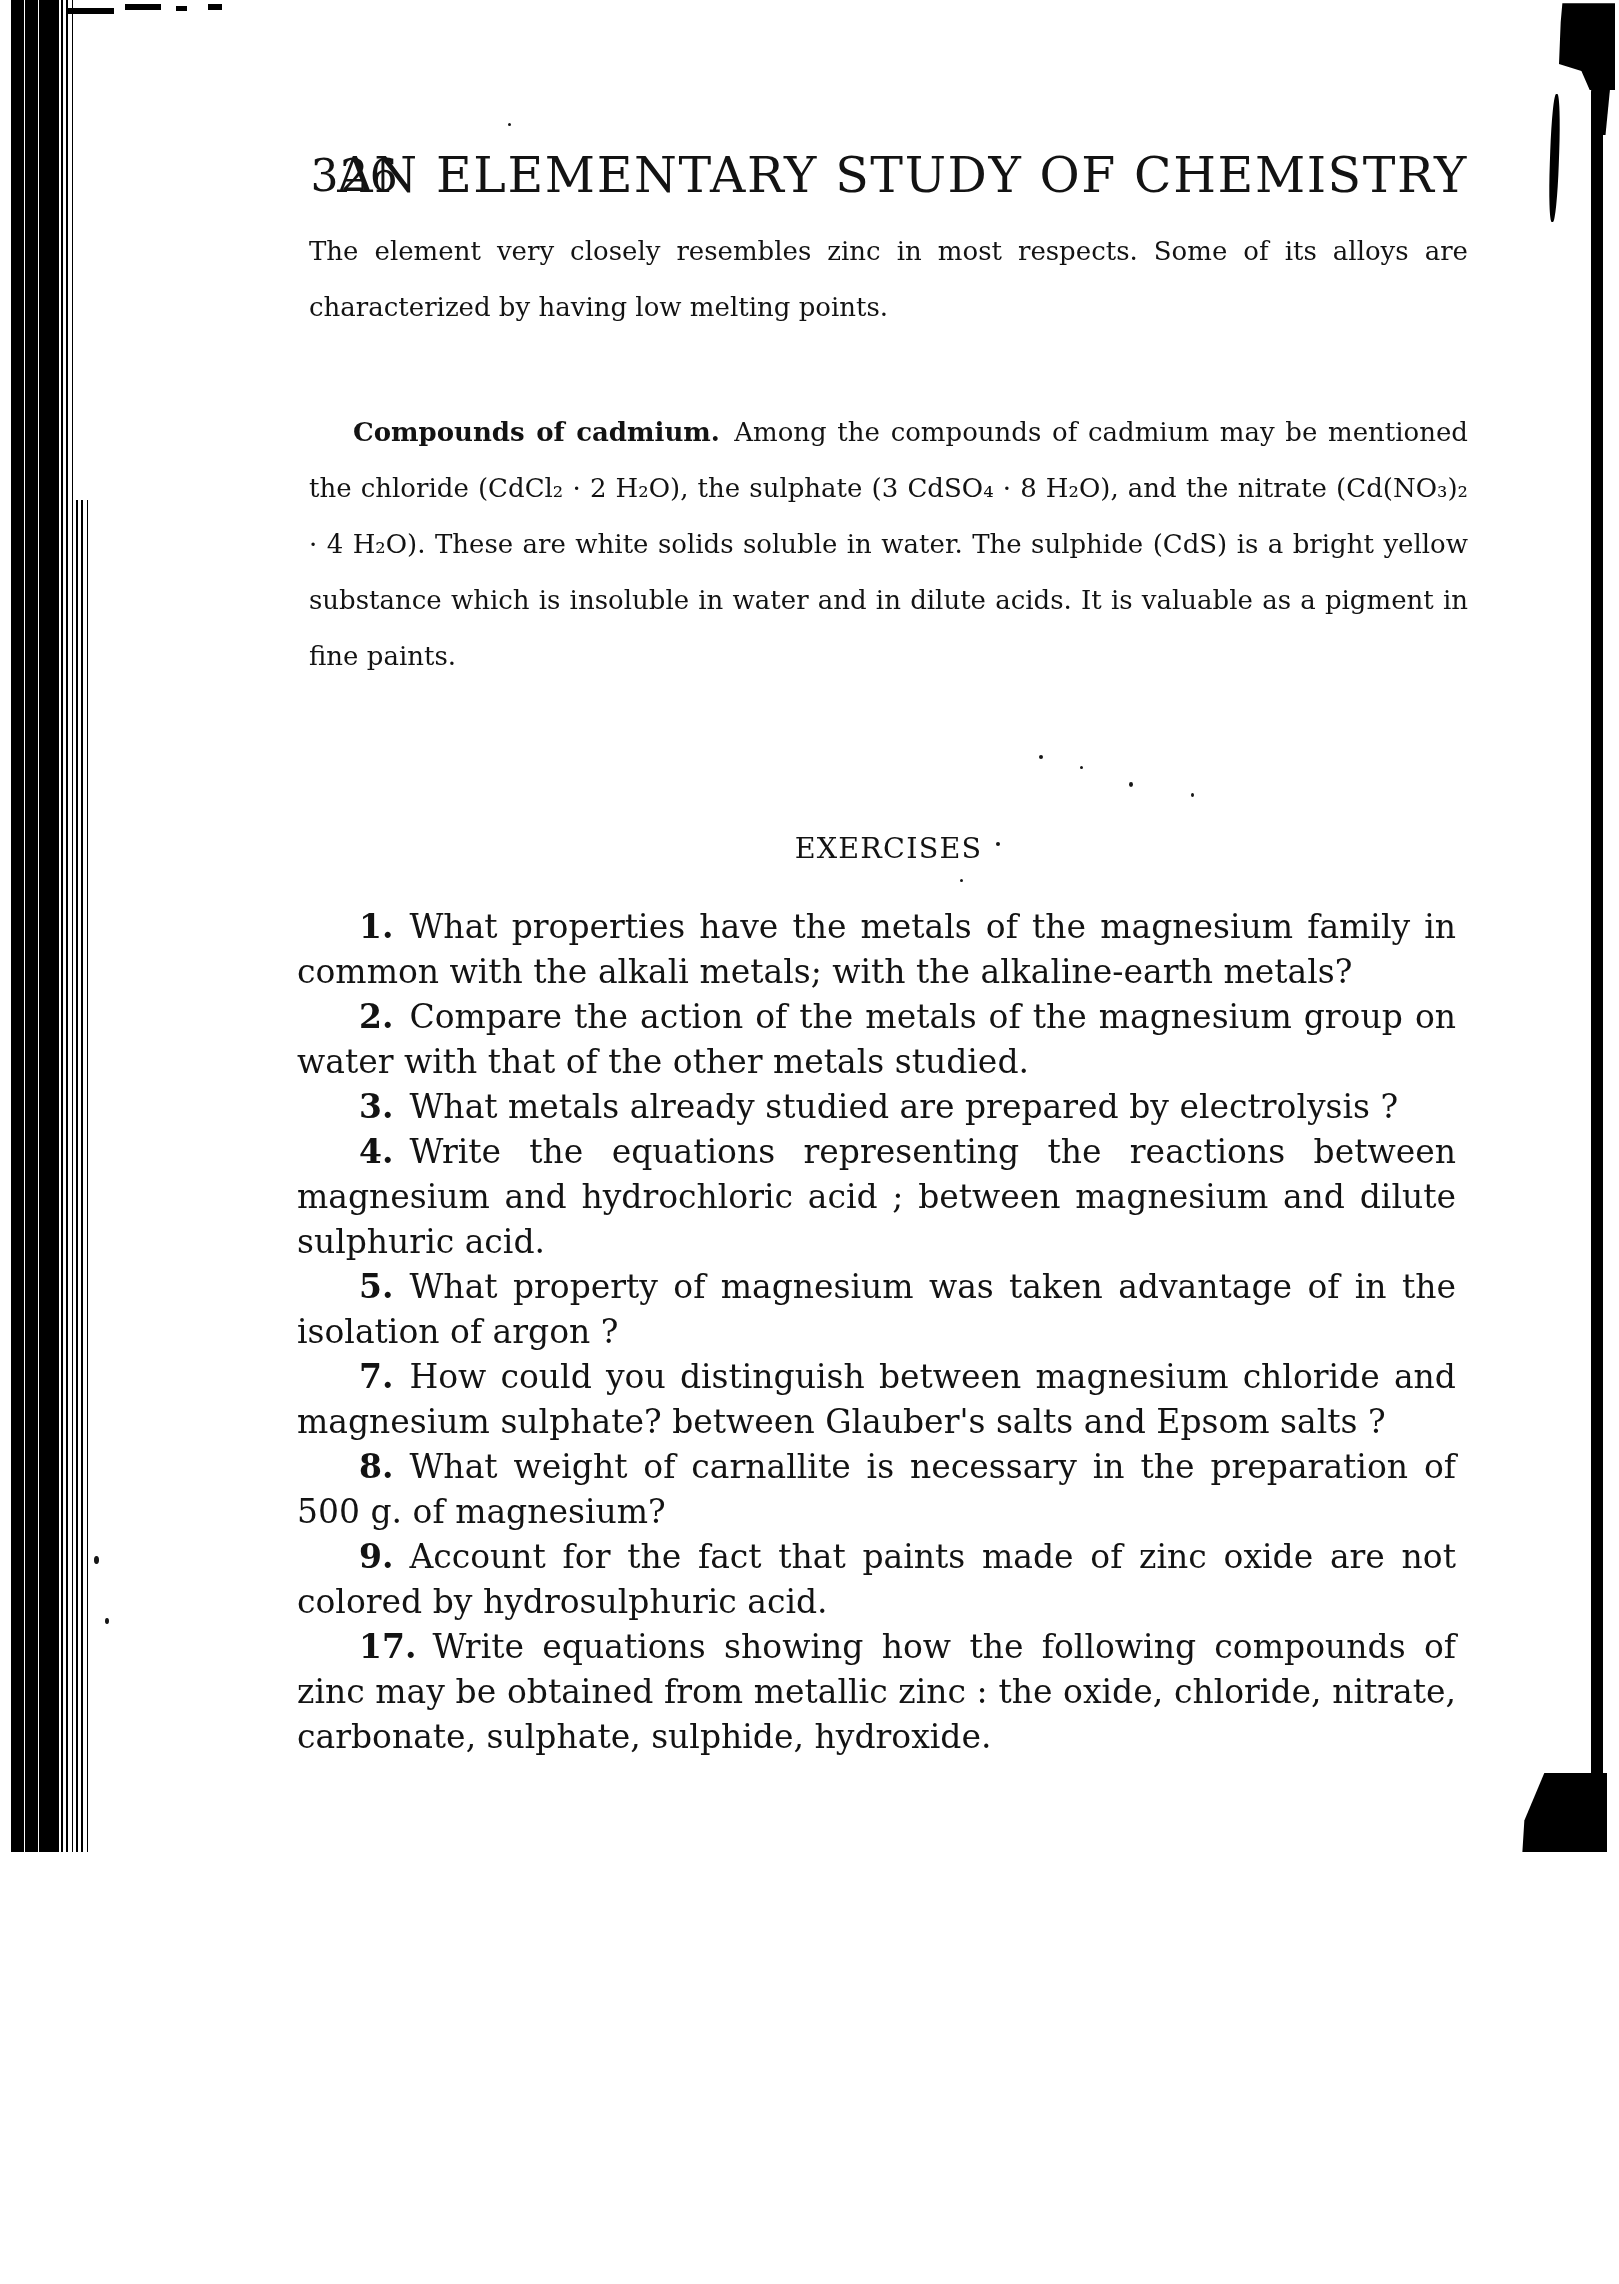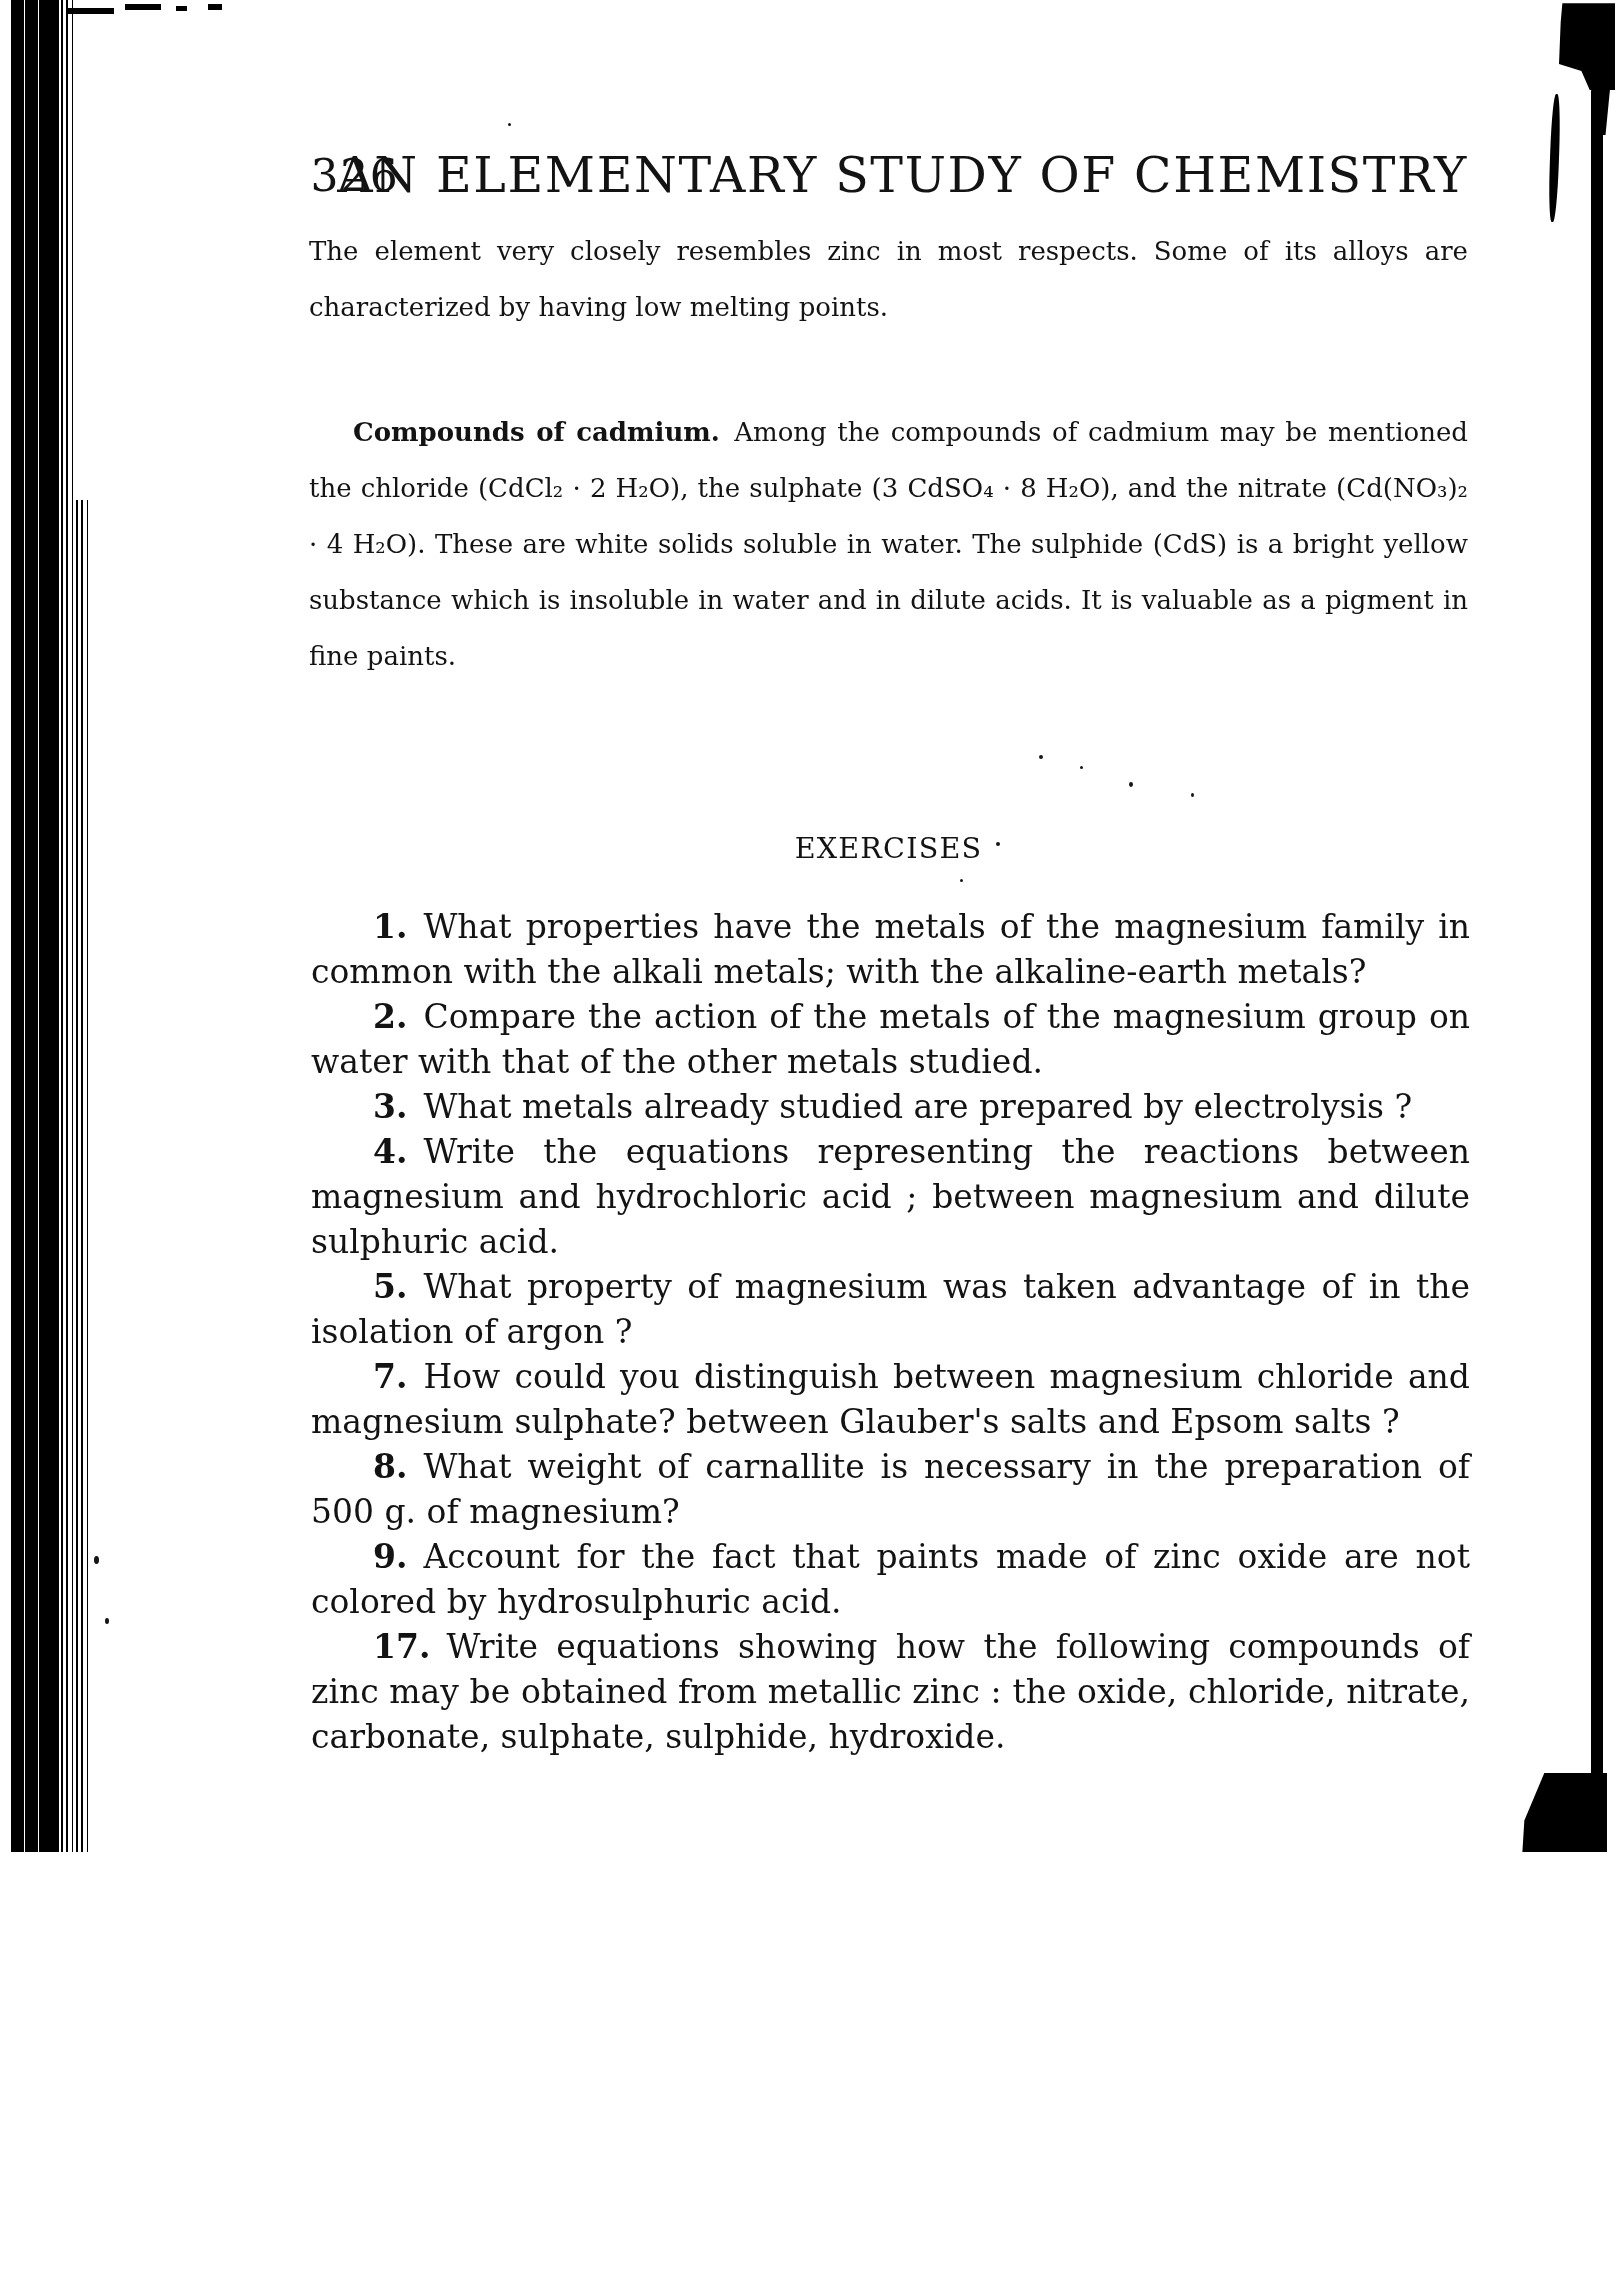--- a/index.html
+++ b/index.html
@@ -117,21 +117,21 @@
   .lead-bold { font-weight: bold; padding-right: 14.3px; }
 
   .exercises-heading {
     position: absolute; left: 309px; top: 831px; width: 1159px;
     text-align: center;
     font-size: 28.6px; font-weight: normal; letter-spacing: 1.2px;
     margin: 0;
   }
 
   .exercises-list {
-    position: absolute; left: 311px; top: 904px; width: 1159px;
+    position: absolute; left: 297px; top: 904px; width: 1159px;
   }
   .exercise {
     margin: 0;
     font-size: 33px; line-height: 45px;
     text-align: justify;
     text-indent: 62px;
   }
   .ex-num { font-weight: bold; padding-right: 16px; }
 </style>
 </head>

